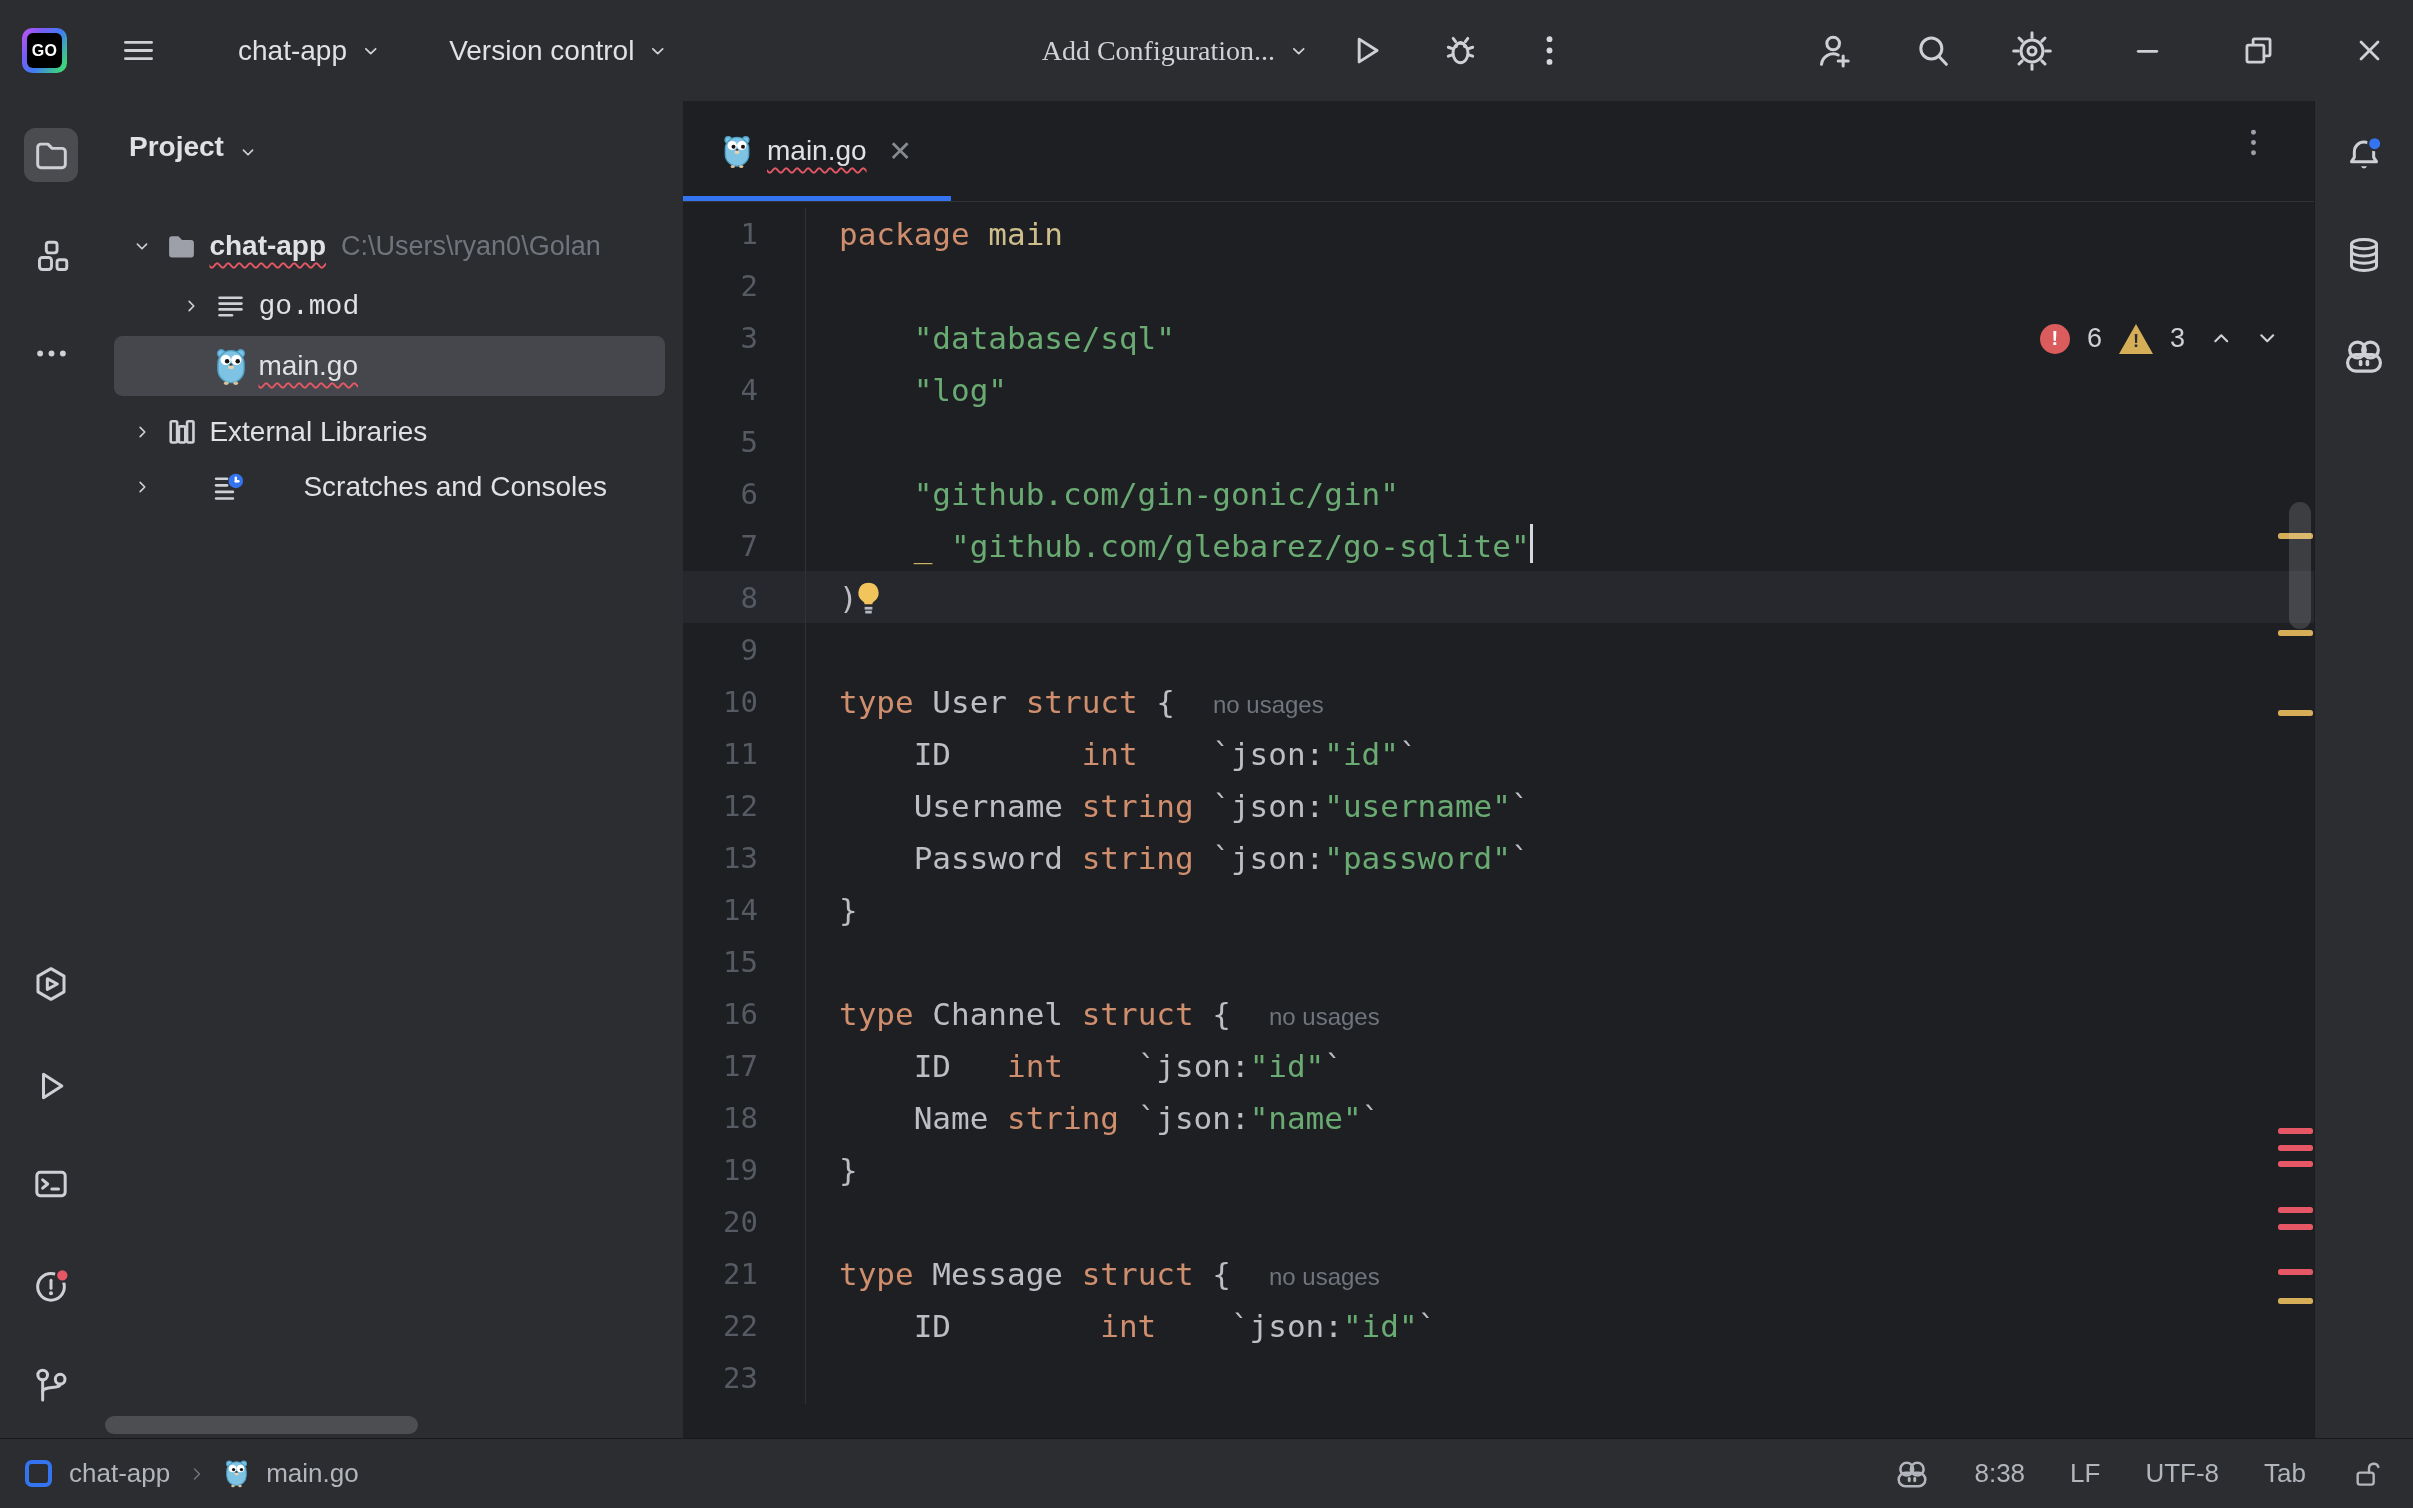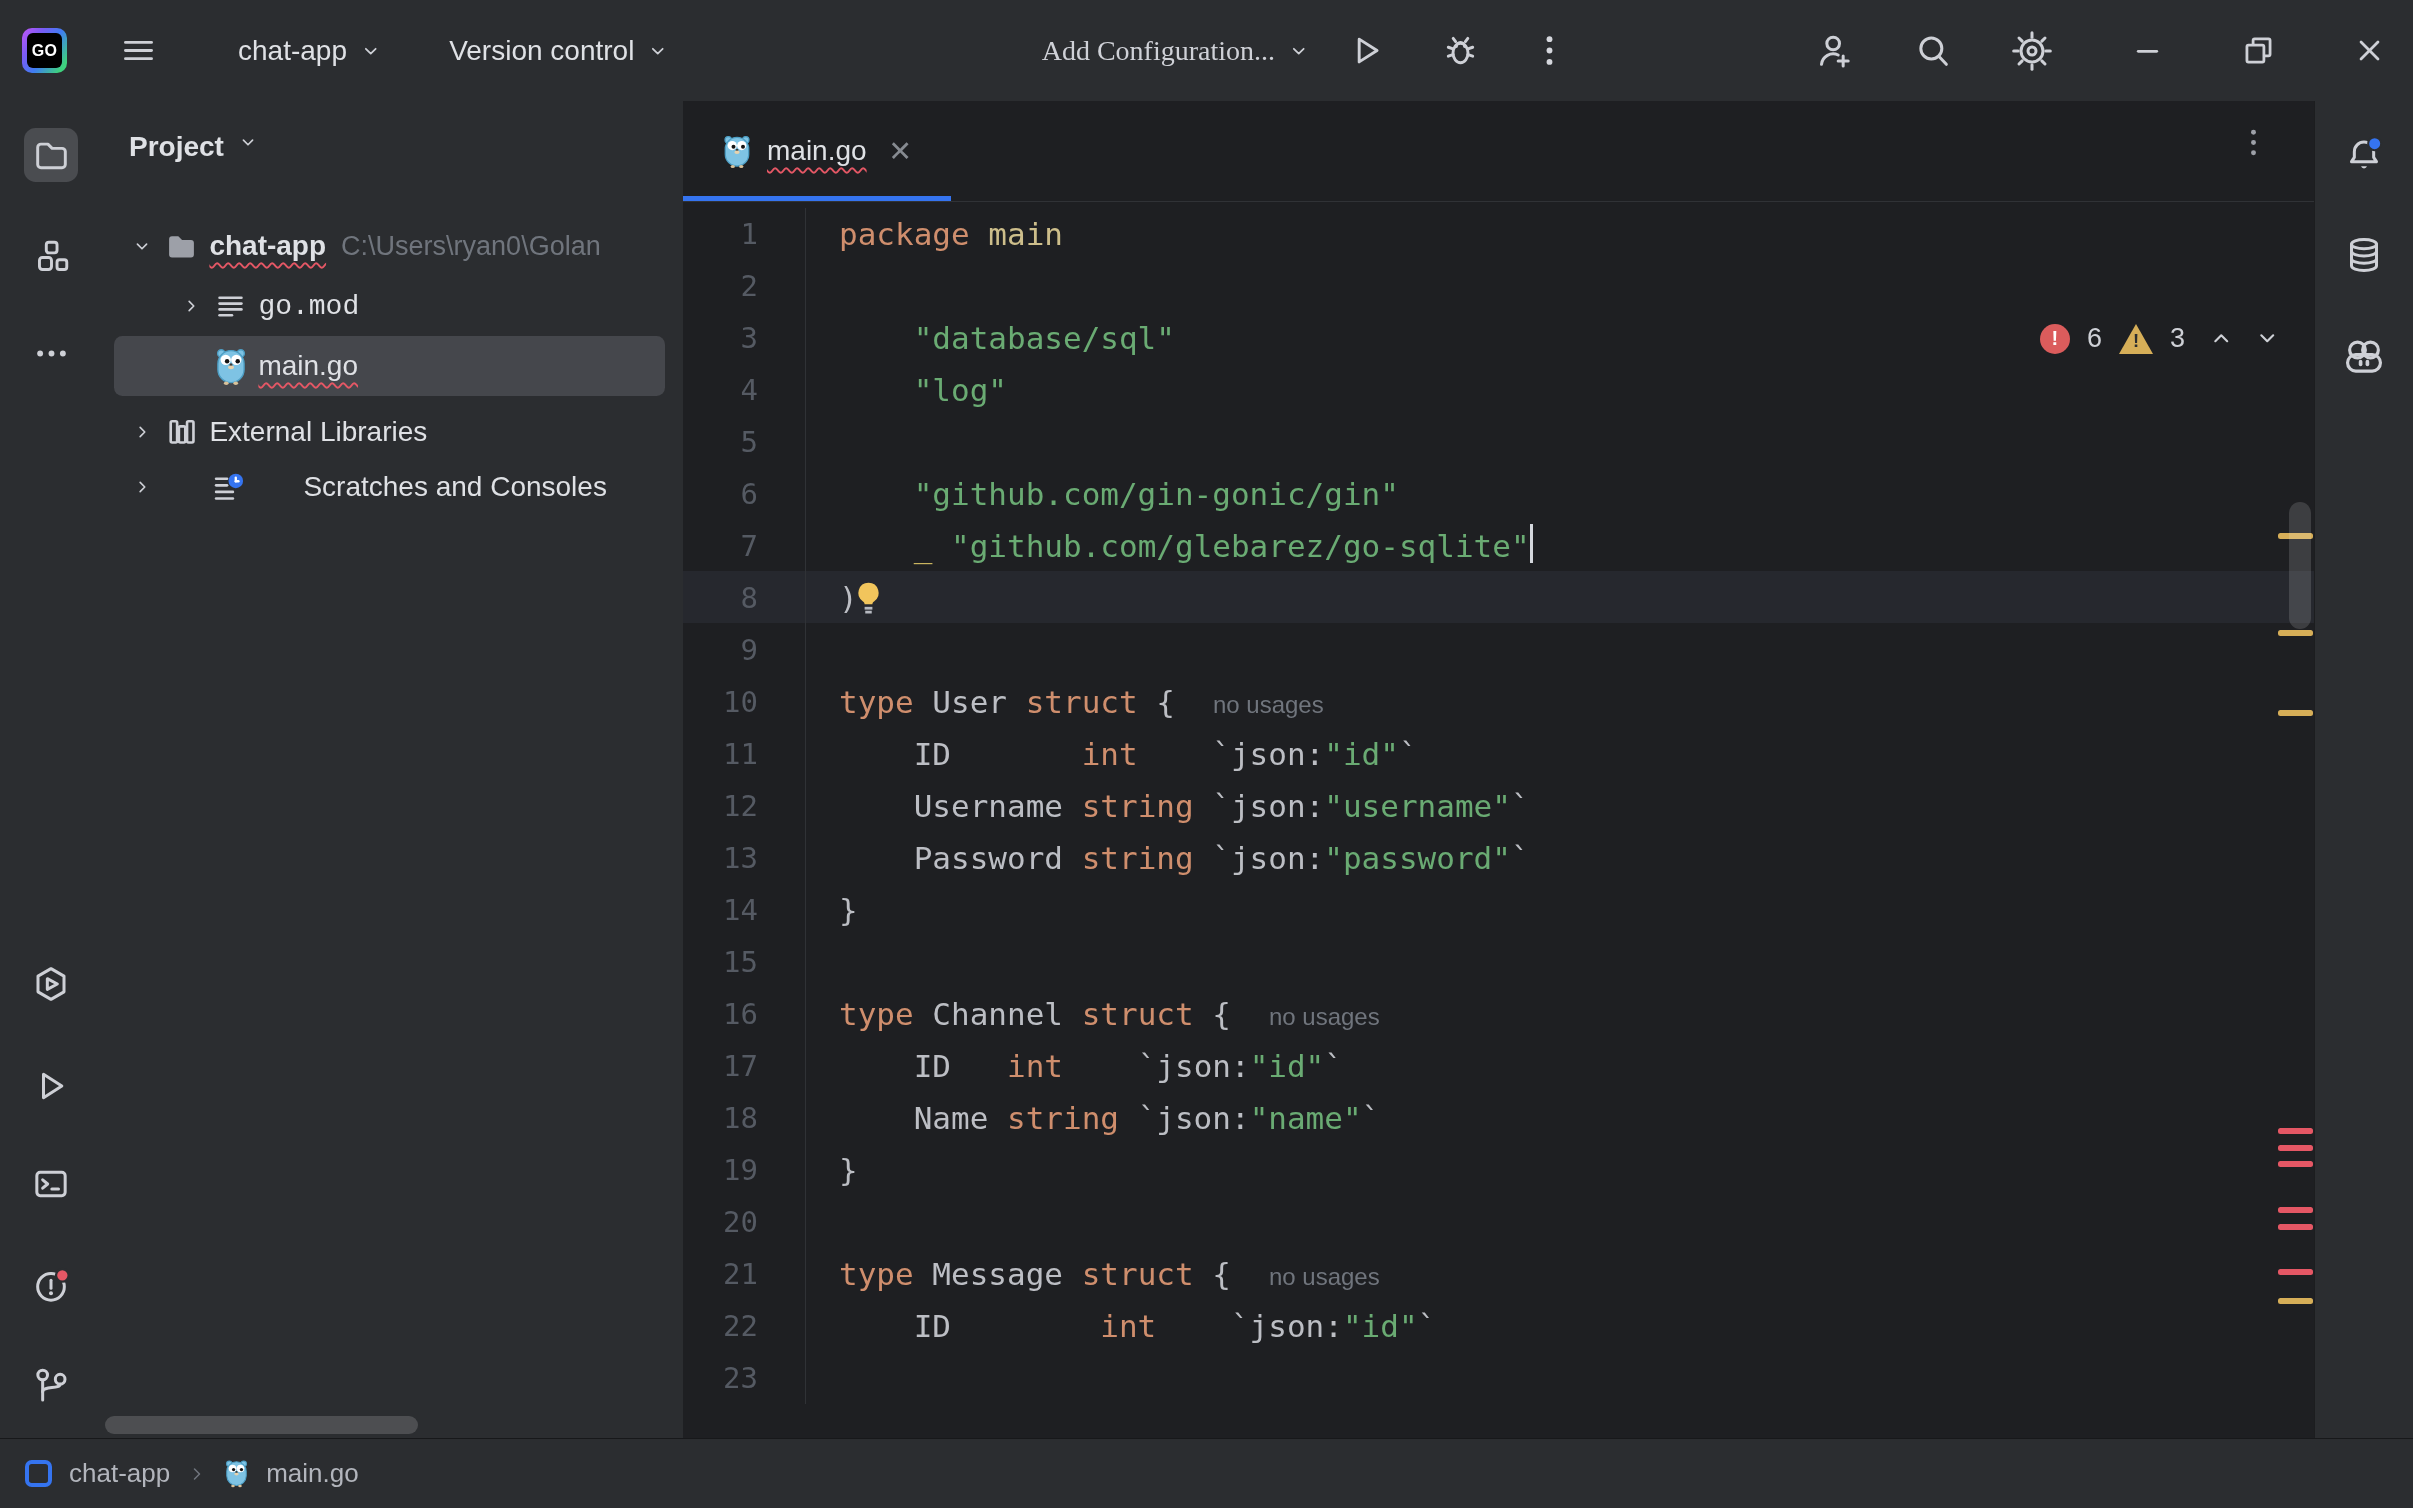--- a/index.html
+++ b/index.html
@@ -32,21 +32,21 @@
   
   #activity-left{position:absolute;left:0;top:101px;width:102px;bottom:69px;background:#2b2d30;
                  border-right:1.7px solid rgba(0,0,0,.35);}
   #activity-right{position:absolute;right:0;top:101px;width:98px;bottom:69px;background:#2b2d30;
                  border-left:1.7px solid rgba(0,0,0,.35);}
   .act-item{position:absolute;left:50%;transform:translateX(-50%);width:54px;height:54px;border-radius:11.7px;
             display:flex;align-items:center;justify-content:center;}
   .act-item.active{background:#4a4c50;}
 
   #project-panel{position:absolute;left:102px;top:101px;width:581px;bottom:69px;background:#2b2d30;overflow:hidden;}
-  #project-header{position:absolute;left:27px;top:30px;display:flex;align-items:flex-start;gap:13.4px;}
+  #project-header{position:absolute;left:27px;top:30px;display:flex;align-items:flex-end;gap:13.4px;}
   #project-title{font-size:28px;font-weight:600;color:#dfe1e5;}
   .tree-row{position:absolute;left:0;width:581px;height:60px;display:flex;align-items:center;}
   .tree-sel{position:absolute;left:11.7px;right:18.4px;top:0;height:60px;border-radius:8.4px;background:#45474c;}
   .tr-content{position:relative;display:flex;align-items:center;height:60px;width:100%;}
   .chev{width:30px;display:flex;justify-content:center;flex:none;}
   .tr-icon{width:39px;height:39px;margin:0 8.4px 0 5px;flex:none;display:flex;align-items:center;justify-content:center;}
   .tr-label{font-size:28px;color:#dfe1e5;white-space:nowrap;}
   .tr-label.err{text-decoration:underline wavy #e55765 1.7px;text-underline-offset:6.7px;}
   .tr-path{font-size:27px;color:#70757d;margin-left:15px;white-space:nowrap;}
   .bold{font-weight:700;}
@@ -533,16 +533,29 @@
       <span id="sb-proj-icon"></span>
       <span class="sb-text">chat-app</span>
       <svg class="ln" width="20" height="20" viewBox="0 0 24 24" style="stroke:#70757d">
           <polyline points="9,6 15,12 9,18"></polyline>
         </svg>
       <svg width="25" height="29" viewBox="0 0 24 28">
           <use href="#gopher"></use>
         </svg>
       <span class="sb-text">main.go</span>
     </div>
+    <div id="sb-right">
+      <svg class="ln" width="34" height="34" viewBox="0 0 24 24" style="color:#b2b5bc;stroke:#b2b5bc">
+          <use href="#ai-face"></use>
+        </svg>
+      <span class="sb-text">8:38</span>
+      <span class="sb-text">LF</span>
+      <span class="sb-text">UTF-8</span>
+      <span class="sb-text">Tab</span>
+      <svg class="ln" width="32" height="32" viewBox="0 0 24 24" style="stroke:#b2b5bc">
+        <rect x="5" y="11" width="12" height="9" rx="1.8"></rect>
+        <path d="M13.5 11 v-3.2 a3.6 3.6 0 0 1 7 -1.1"></path>
+      </svg>
+    </div>
   </footer>
 
 </div>
 
 
 </body></html>

